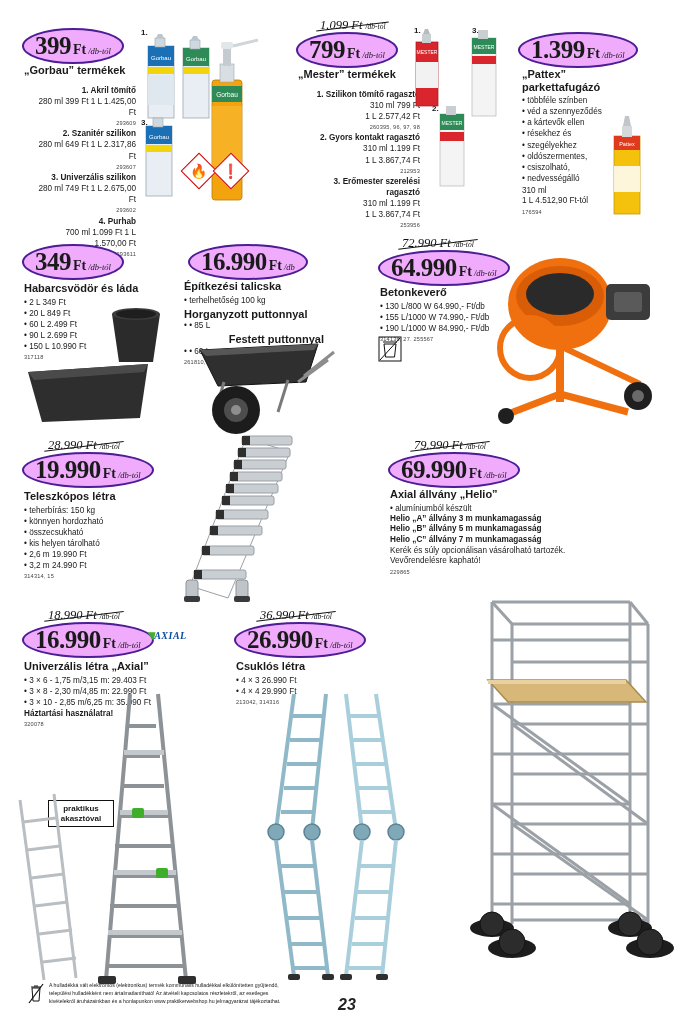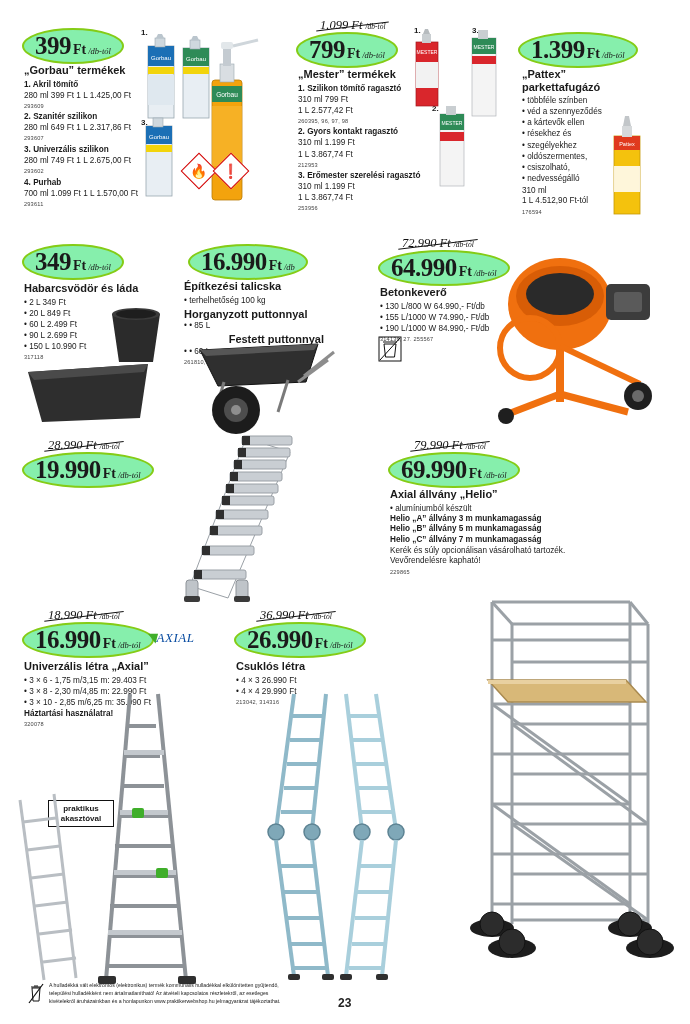--- a/index.html
+++ b/index.html
@@ -11,24 +11,24 @@
     color:#1a1a1a;
     position:relative;
     overflow:hidden;
   }
   .page { position:relative; width:690px; height:1024px; }
 
   
   .pricebox { position:absolute; }
   .price-oval {
     display:inline-block;
-    border:2px solid #84cc16;
+    border:2px solid #4c1d95;
     border-radius:50%/50%;
     padding:3px 11px 4px 11px;
-    background:#86efac;
+    background:#f0abfc;
     white-space:nowrap;
     line-height:1;
   }
   .price-oval .num {
     font-family:"Liberation Serif", serif;
     font-weight:bold;
     font-size:25px;
     letter-spacing:-0.5px;
   }
   .price-oval .ft {
@@ -60,21 +60,21 @@
     height:1px; background:#111;
     transform:rotate(-7deg);
   }
 
   .blocktitle {
     font-weight:bold;
     font-size:11px;
     margin:4px 0 2px 0;
     line-height:1.15;
   }
-  .itemlist { font-size:8.2px; line-height:1.35; margin:0; padding:0; list-style:none; }
+  .itemlist { font-size:8.2px; line-height:1.35; margin:8px; padding:0; list-style:none;text-align:right; }
   .itemlist li { margin:0 0 1px 0; }
   .itemlist .nm { font-weight:bold; }
   .bullets { font-size:8.2px; line-height:1.35; margin:0; padding:0; list-style:none; }
   .bullets li:before { content:"• "; }
   .code { font-size:5.6px; color:#444; margin-top:2px; letter-spacing:0.2px; }
   .note { font-size:8.2px; line-height:1.3; }
 
   
   .art { position:absolute; }
 
@@ -97,37 +97,37 @@
   .sticker {
     position:absolute;
     background:#fff; border:1px solid #111;
     font-size:8px; font-weight:bold; text-align:center;
     padding:3px 4px; line-height:1.2;
   }
 
   .axial-logo{
     position:absolute;
     font-family:"Liberation Serif", serif;
-    font-weight:normal; font-style:italic;
-    font-size:13px; color:#0b4ea2;
+    font-weight:bold; font-style:italic;
+    font-size:10px; color:#0b4ea2;
     letter-spacing:0.5px;
   }
   .axial-logo .leaf{ color:#3fae2a; }
 
   .footer {
     position:absolute; left:28px; top:982px; width:330px;
     font-size:5.2px; line-height:1.5; color:#222;
     display:flex; gap:5px;
   }
   .footer .bin {
     width:16px;height:22px;flex:0 0 16px;
   }
   .pagenum{
     position:absolute; left:338px; top:996px;
-    font-size:12px; font-weight:bold; color:#222;
+    font-size:16px; font-weight:bold; color:#222;font-style:italic;
   }
 
   .dividerline { position:absolute; background:#cfcfcf; height:1px; }
 </style>
 </head>
 <body>
 
 <div class="page">
 
   <div class="pricebox" style="left:22px;top:28px;">
@@ -386,20 +386,32 @@
   <div class="oldprice" style="position:absolute;left:46px;top:438px;">
     <span>28.990</span>
     <span>Ft</span>
     <span class="unit">/db-tól</span>
   </div>
   <div class="pricebox" style="left:22px;top:452px;">
     <span class="price-oval">
       <span class="num">19.990</span><span class="ft">Ft</span><span class="unit">/db-tól</span>
     </span>
   </div>
+  <div style="position:absolute;left:24px;top:486px;width:130px;">
+    <div class="blocktitle">Teleszkópos létra</div>
+    <ul class="bullets">
+      <li>teherbírás: 150 kg</li>
+      <li>könnyen hordozható</li>
+      <li>összecsukható</li>
+      <li>kis helyen tárolható</li>
+      <li>2,6 m 19.990 Ft</li>
+      <li>3,2 m 24.990 Ft</li>
+    </ul>
+    <div class="code">314314, 15</div>
+  </div>
 
   <svg class="art" style="left:150px;top:430px;" width="160" height="175" viewBox="0 0 160 175">
     <g stroke="#9aa0a6" stroke-width="1">
       <path d="M96 8 L140 22 L78 168 L40 156 Z" fill="none"></path>
     </g>
     <g>
       <rect x="92" y="6" width="50" height="9" rx="2" fill="#c9ced3" stroke="#9aa0a6"></rect>
       <rect x="88" y="18" width="52" height="9" rx="2" fill="#c9ced3" stroke="#9aa0a6"></rect>
       <rect x="84" y="30" width="52" height="9" rx="2" fill="#c9ced3" stroke="#9aa0a6"></rect>
       <rect x="80" y="42" width="52" height="9" rx="2" fill="#c9ced3" stroke="#9aa0a6"></rect>

